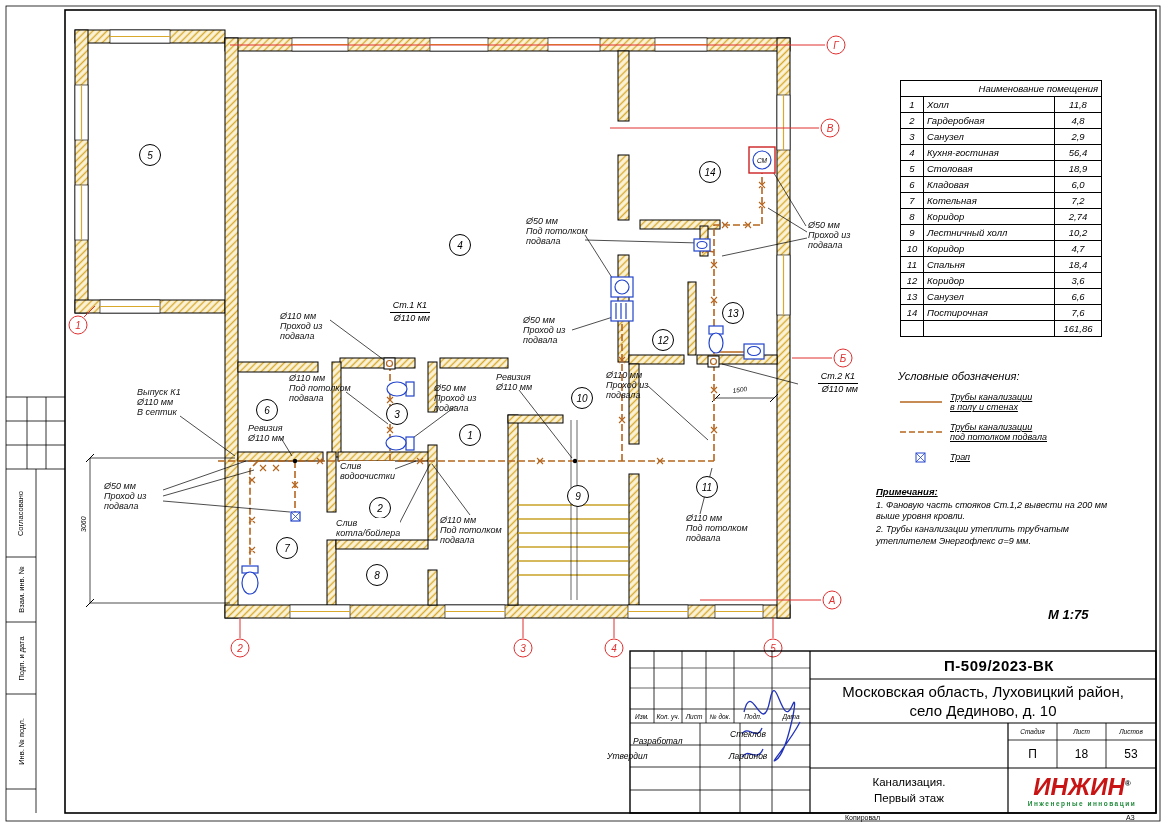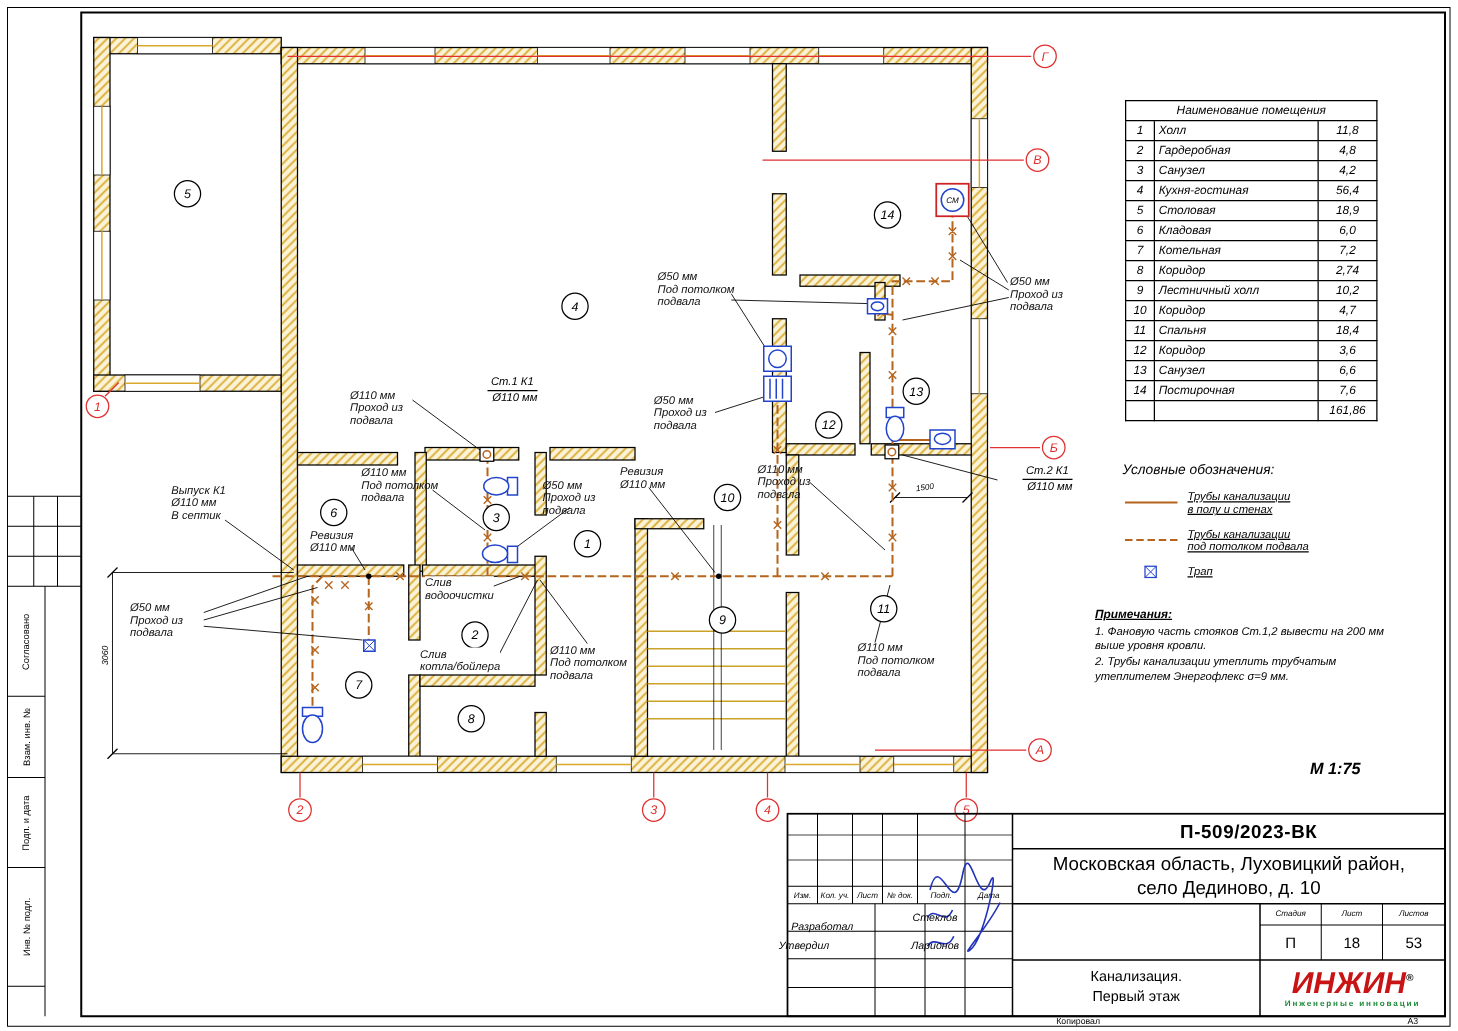--- a/index.html
+++ b/index.html
@@ -12,21 +12,21 @@
   .stacklbl .ust{display:inline-block;border-bottom:1px solid #000;padding:0 3px 1px;}
   .stacklbl span{display:block;}
   .scale-note{position:absolute;font:italic bold 13px "Liberation Sans",sans-serif;}
   
   .room-table{position:absolute;left:900px;top:80px;border-collapse:collapse;}
   .room-table td{border:0.8px solid #000;font:italic 9.5px/1 "Liberation Sans",sans-serif;
                  height:15px;padding:0 3px;}
   .room-table td.n{width:16px;text-align:center;}
   .room-table td.nm{width:124px;text-align:left;}
   .room-table td.ar{width:40px;text-align:center;}
-  .room-table td.hd{text-align:center;font-style:italic;}
+  .room-table td.hd{text-align:right;font-style:italic;}
   
   .legend{position:absolute;left:898px;top:370px;width:230px;}
   .legend .lg-title{font:italic 11px "Liberation Sans",sans-serif;margin-bottom:10px;}
   .lg-row{display:flex;align-items:center;margin-bottom:9px;text-decoration:underline;}
   .lg-sample{width:46px;flex:0 0 46px;}
   .lg-label{font:italic 9px/1.15 "Liberation Sans",sans-serif;white-space:pre-line;margin-left:6px;}
   
   .notes{position:absolute;left:876px;top:486px;width:244px;font:italic 9px/1.25 "Liberation Sans",sans-serif;}
   .notes .nt{font-weight:bold;text-decoration:underline;font-size:9.5px;margin-bottom:2px;}
   .notes div.ln{margin-bottom:2px;}
@@ -415,21 +415,21 @@
           <td class="ar">11,8</td>
         </tr>
   <tr>
           <td class="n">2</td>
           <td class="nm">Гардеробная</td>
           <td class="ar">4,8</td>
         </tr>
   <tr>
           <td class="n">3</td>
           <td class="nm">Санузел</td>
-          <td class="ar">4,2</td>
+          <td class="ar">2,9</td>
         </tr>
   <tr>
           <td class="n">4</td>
           <td class="nm">Кухня-гостиная</td>
           <td class="ar">56,4</td>
         </tr>
   <tr>
           <td class="n">5</td>
           <td class="nm">Столовая</td>
           <td class="ar">18,9</td>
@@ -547,19 +547,19 @@
   <div class="logo-sub">Инженерные инновации</div>
 </div>
 <div class="tb tb-small" style="left:630px;top:709px;width:24px;height:14px">Изм.</div>
 <div class="tb tb-small" style="left:654px;top:709px;width:28px;height:14px">Кол. уч.</div>
 <div class="tb tb-small" style="left:682px;top:709px;width:24px;height:14px">Лист</div>
 <div class="tb tb-small" style="left:706px;top:709px;width:28px;height:14px">№ док.</div>
 <div class="tb tb-small" style="left:734px;top:709px;width:38px;height:14px">Подп.</div>
 <div class="tb tb-small" style="left:772px;top:709px;width:38px;height:14px">Дата</div>
 <div class="tb tb-role left" style="left:630px;top:723px;width:70px;height:36px">Разработал</div>
 <div class="tb tb-role" style="left:700px;top:723px;width:40px;height:22px">Стеклов</div>
-<div class="tb tb-role left" style="left:620px;top:745px;width:62px;height:22px">Утвердил</div>
+<div class="tb tb-role left" style="left:604px;top:745px;width:62px;height:22px">Утвердил</div>
 <div class="tb tb-role" style="left:700px;top:745px;width:40px;height:22px">Ларионов</div>
 
 <div class="foot" style="left:845px;top:814px">Копировал</div>
 <div class="foot" style="left:1126px;top:814px">А3</div>
 
 </div>
 
 </body></html>

